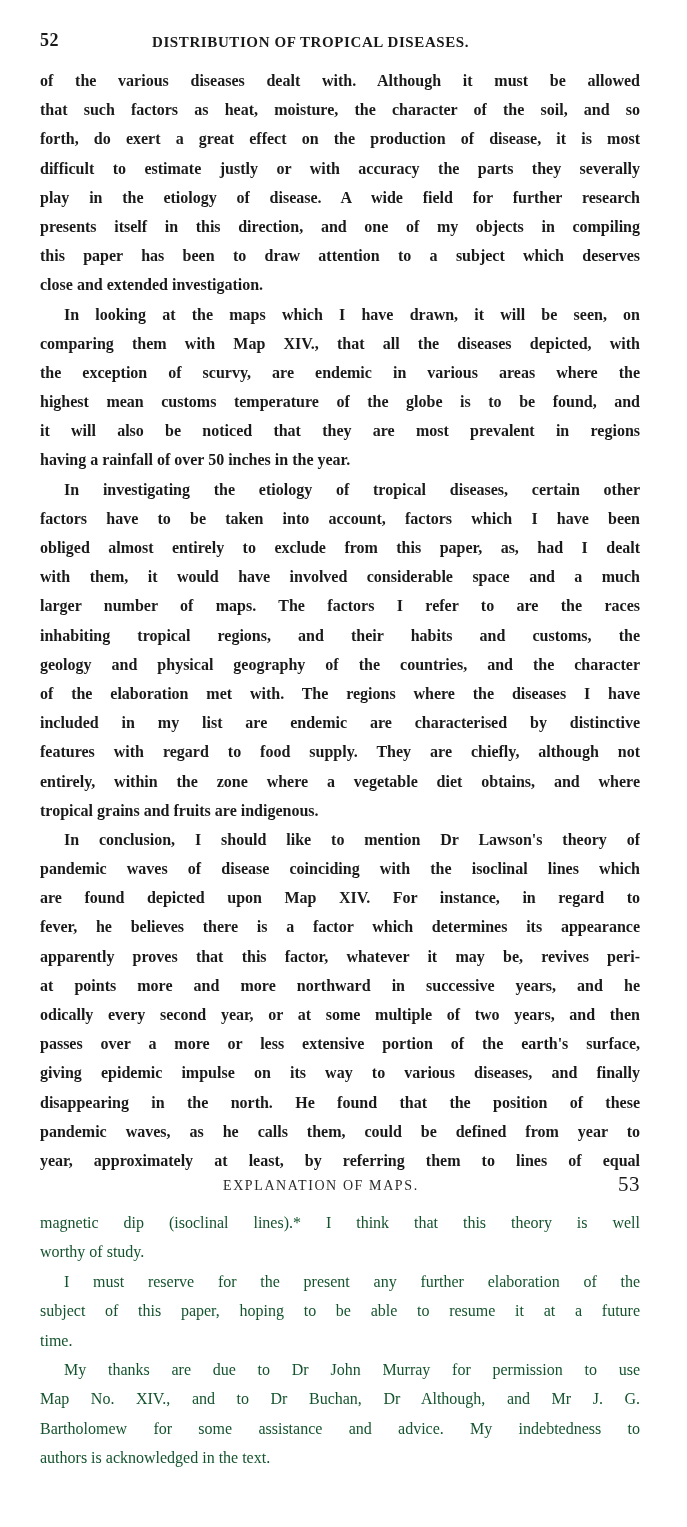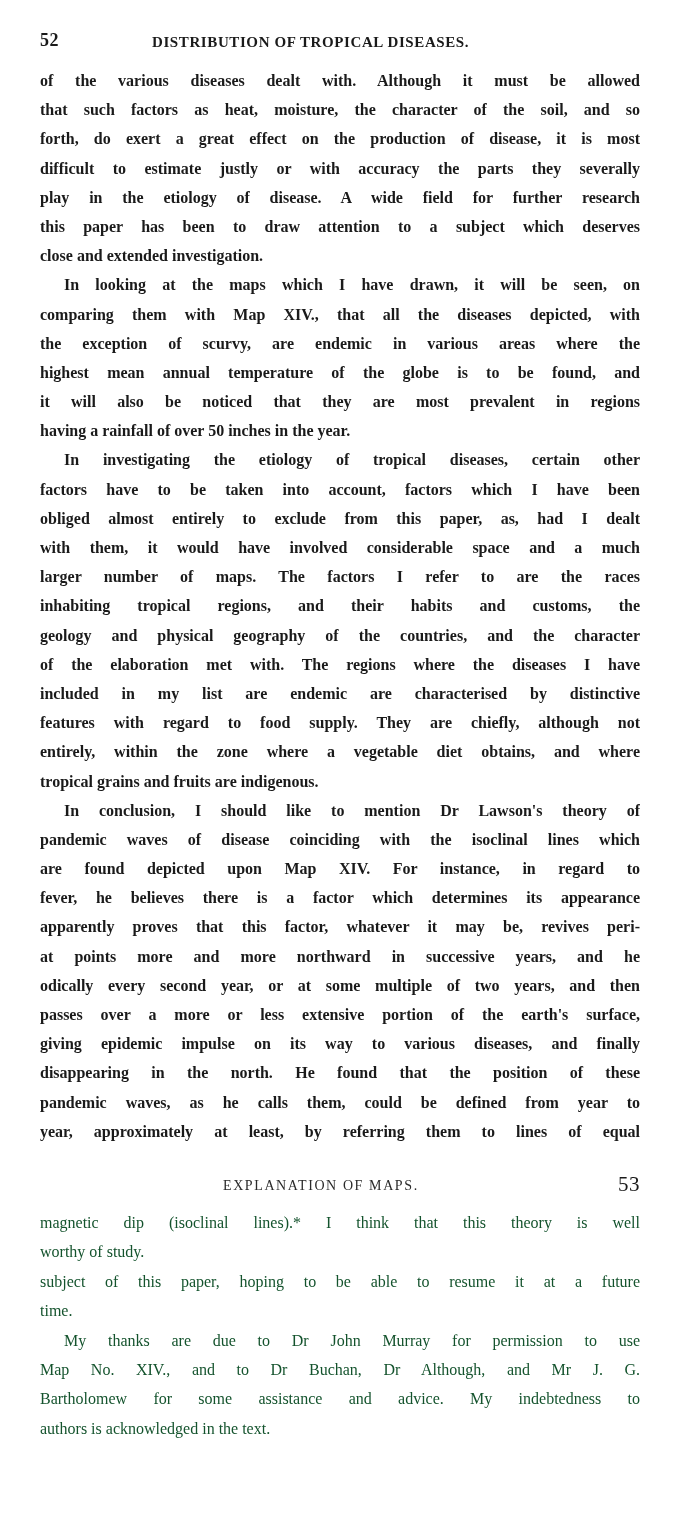--- a/index.html
+++ b/index.html
@@ -84,28 +84,29 @@
     <span class="folio-left">52</span>
     <span class="title-52">DISTRIBUTION OF TROPICAL DISEASES.</span>
   </div>
   <div class="body-text" id="body-52">
       <div class="para">
         <span class="line">of the various diseases dealt with.  Although it must be allowed</span>
         <span class="line">that such factors as heat, moisture, the character of the soil, and so</span>
         <span class="line">forth, do exert a great effect on the production of disease, it is most</span>
         <span class="line">difficult to estimate justly or with accuracy the parts they severally</span>
         <span class="line">play in the etiology of disease.  A wide field for further research</span>
+        <span class="line">presents itself in this direction, and one of my objects in compiling</span>
         <span class="line">this paper has been to draw attention to a subject which deserves</span>
         <span class="line last">close and extended investigation.</span>
       </div>
       <div class="para">
         <span class="line indent">In looking at the maps which I have drawn, it will be seen, on</span>
         <span class="line">comparing them with Map XIV., that all the diseases depicted, with</span>
         <span class="line">the exception of scurvy, are endemic in various areas where the</span>
-        <span class="line">highest mean annual temperature of the globe is to be found, and</span>
+        <span class="line">highest mean customs temperature of the globe is to be found, and</span>
         <span class="line">it will also be noticed that they are most prevalent in regions</span>
         <span class="line last">having a rainfall of over 50 inches in the year.</span>
       </div>
       <div class="para">
         <span class="line indent">In investigating the etiology of tropical diseases, certain other</span>
         <span class="line">factors have to be taken into account, factors which I have been</span>
         <span class="line">obliged almost entirely to exclude from this paper, as, had I dealt</span>
         <span class="line">with them, it would have involved considerable space and a much</span>
         <span class="line">larger number of maps.  The factors I refer to are the races</span>
         <span class="line">inhabiting tropical regions, and their habits and customs, the</span>
@@ -137,20 +138,21 @@
   <div class="running-head">
     <span class="title-53">EXPLANATION OF MAPS.</span>
     <span class="folio-right">53</span>
   </div>
   <div class="body-text" id="body-53">
       <div class="para">
         <span class="line">magnetic dip (isoclinal lines).*  I think that this theory is well</span>
         <span class="line last">worthy of study.</span>
       </div>
       <div class="para">
+        <span class="line indent">I must reserve for the present any further elaboration of the</span>
         <span class="line">subject of this paper, hoping to be able to resume it at a future</span>
         <span class="line last">time.</span>
       </div>
       <div class="para">
         <span class="line indent">My thanks are due to Dr John Murray for permission to use</span>
         <span class="line">Map No. XIV., and to Dr Buchan, Dr Although, and Mr J. G.</span>
         <span class="line">Bartholomew for some assistance and advice.  My indebtedness to</span>
         <span class="line last">authors is acknowledged in the text.</span>
       </div>
     </div>

